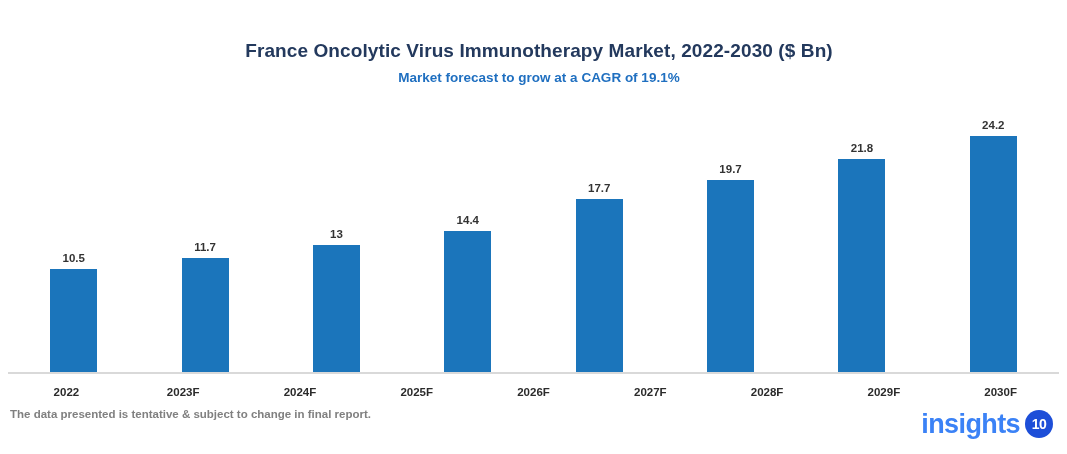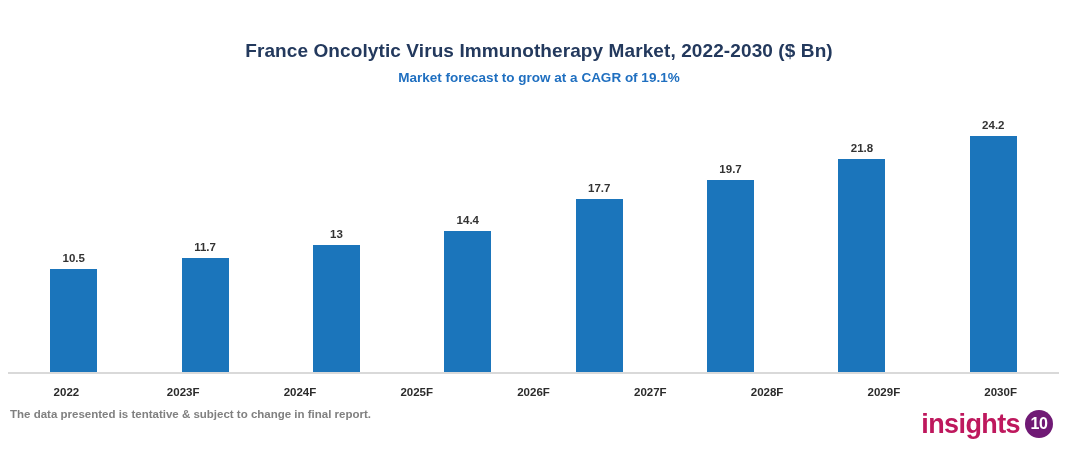--- a/index.html
+++ b/index.html
@@ -130,32 +130,32 @@
     position: absolute;
     right: 14px;
     top: 406px;
     display: flex;
     align-items: center;
     height: 36px;
   }
   .logo-word {
     font-size: 27px;
     font-weight: bold;
-    color: #be185d;
+    color: #3b82f6;
     letter-spacing: -0.6px;
     line-height: 30px;
   }
   .logo-badge {
     margin-left: 5px;
     width: 28px;
     height: 28px;
     border-radius: 50%;
-    background: #701a75;
+    background: #1d4ed8;
     color: #ffffff;
-    font-size: 16px;
+    font-size: 14px;
     font-weight: bold;
     display: flex;
     align-items: center;
     justify-content: center;
     letter-spacing: -0.5px;
   }
 </style>
 </head>
 <body>
 

